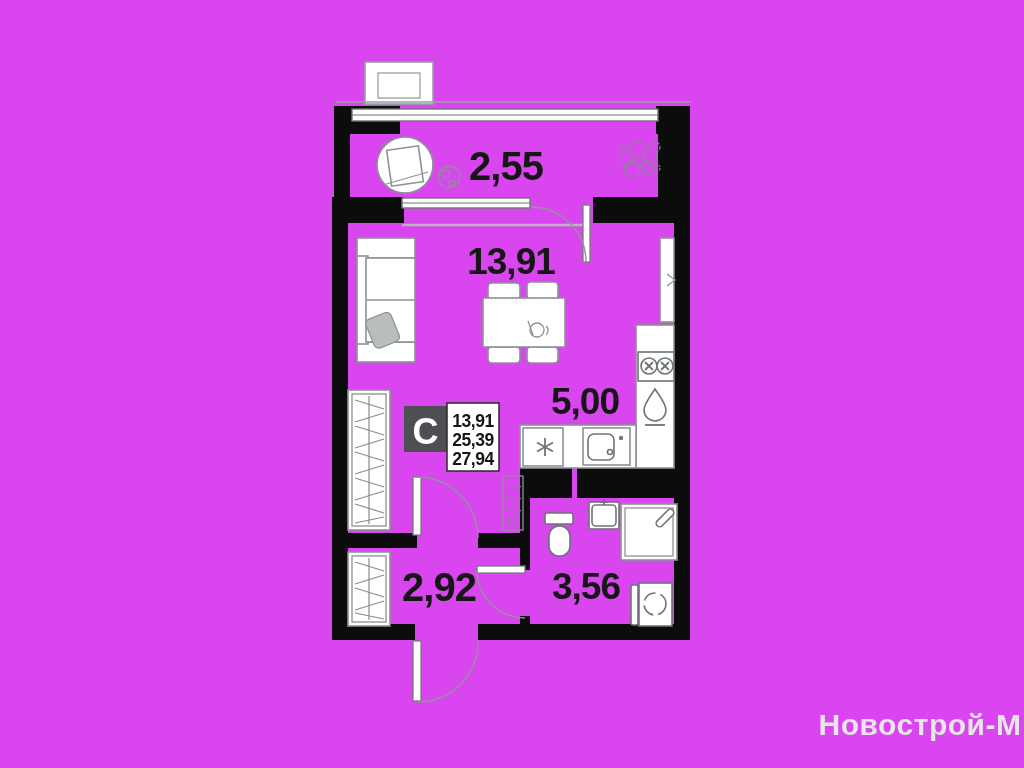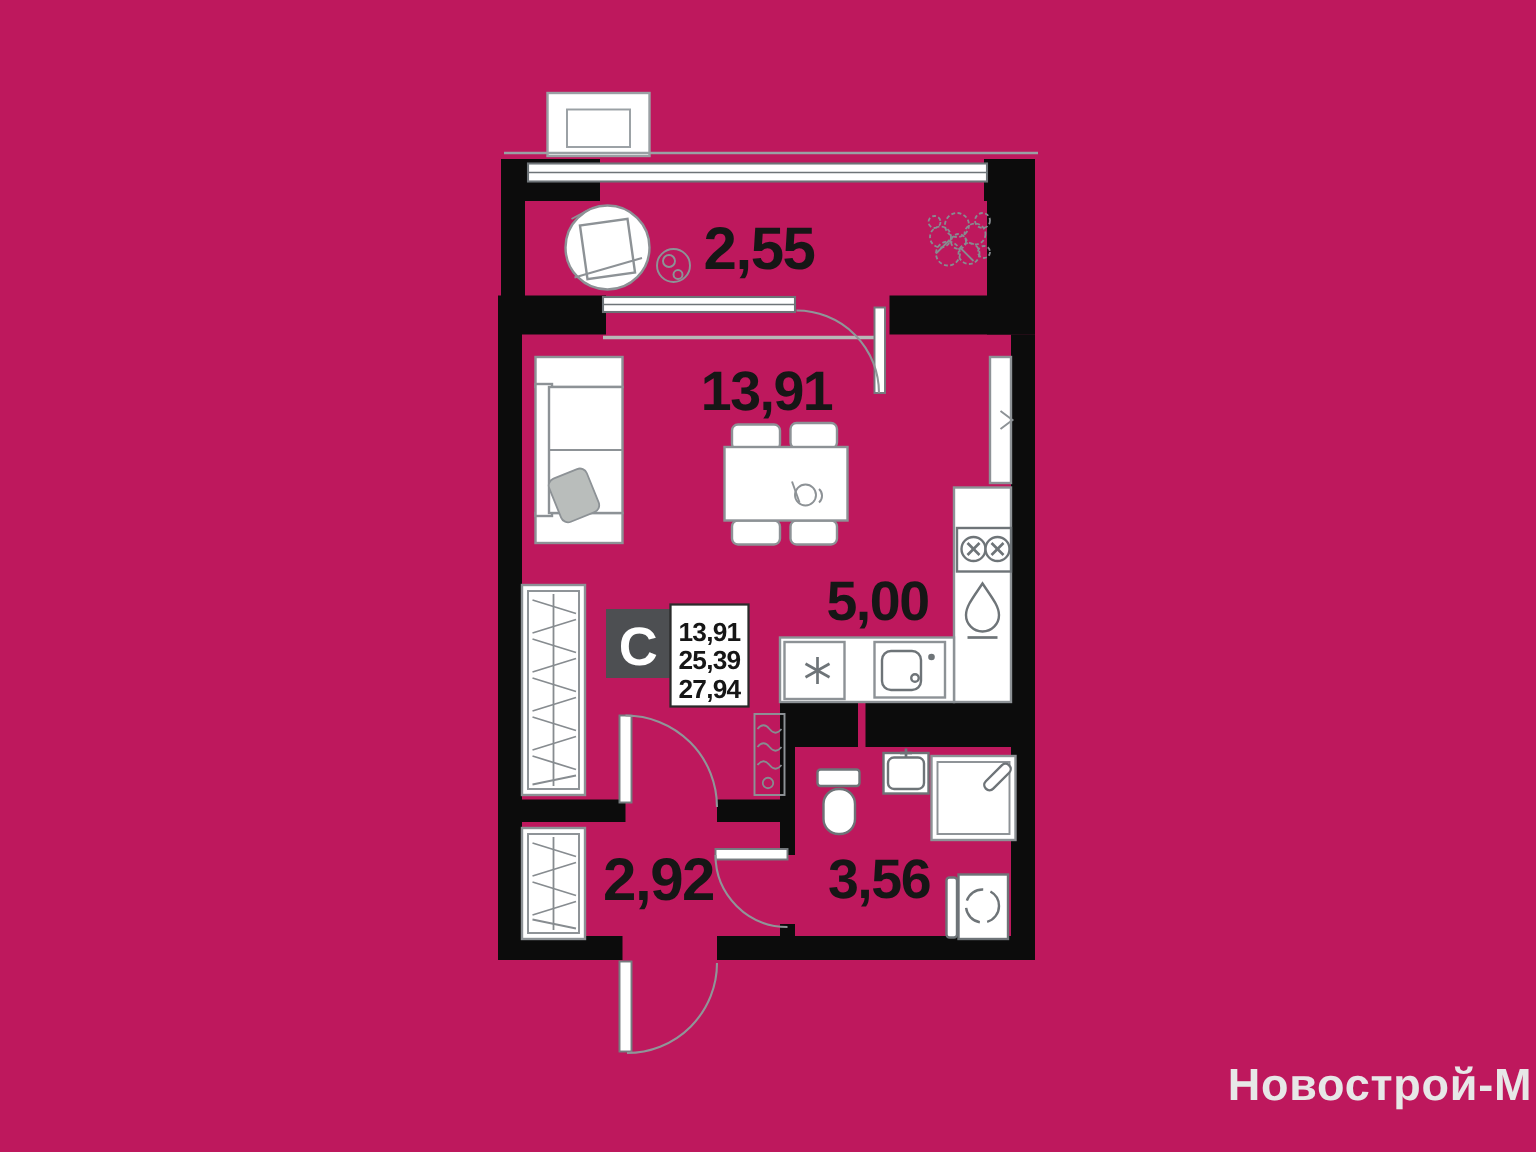--- a/index.html
+++ b/index.html
@@ -1,16 +1,16 @@
 <!DOCTYPE html>
 <html><head>
 <meta charset="utf-8">
 <style>
   html,body{margin:0;padding:0;background:#ffffff;}
-  #stage{position:relative;width:1024px;height:768px;background:#be185d;overflow:hidden;}
+  #stage{position:relative;width:1024px;height:768px;background:#d946ef;overflow:hidden;}
   svg{position:absolute;left:0;top:0;}
   .wall{fill:#0c0c0c;stroke:none;}
   .furn{fill:#ffffff;stroke:#8d9296;stroke-width:1.6;}
   .furn-thin{fill:none;stroke:#8d9296;stroke-width:1.3;}
   .appl{fill:#ffffff;stroke:#6e7478;stroke-width:1.6;}
   .appl-line{fill:none;stroke:#6e7478;stroke-width:1.8;}
   .arc{fill:none;stroke:#909598;stroke-width:1.4;}
   .leaf{fill:#ffffff;stroke:#767b7f;stroke-width:1.3;}
   .win{fill:#ffffff;stroke:#6e7478;stroke-width:1.4;}
   .win-line{stroke:#6e7478;stroke-width:1;}

